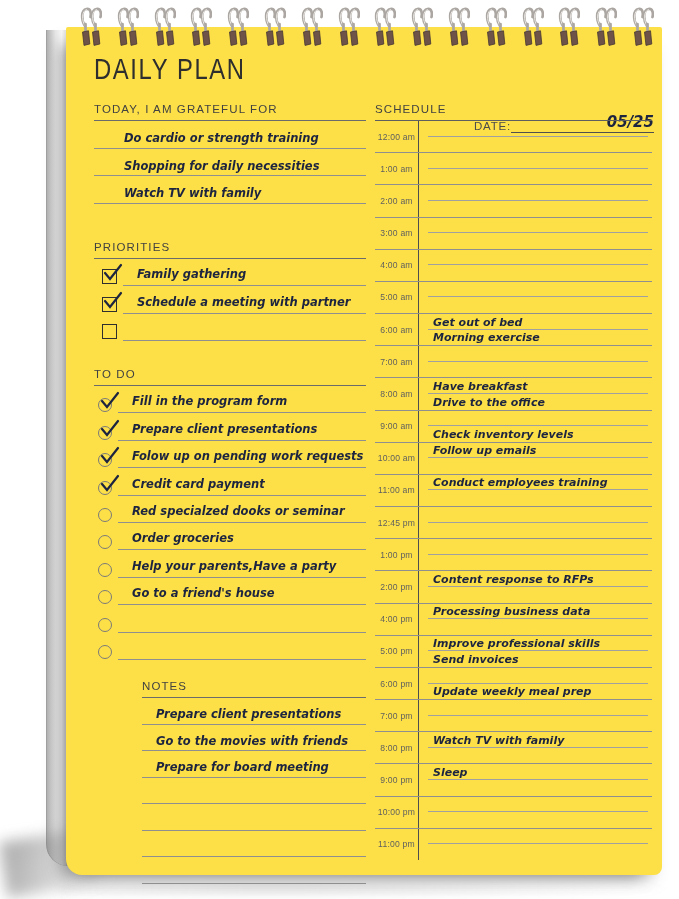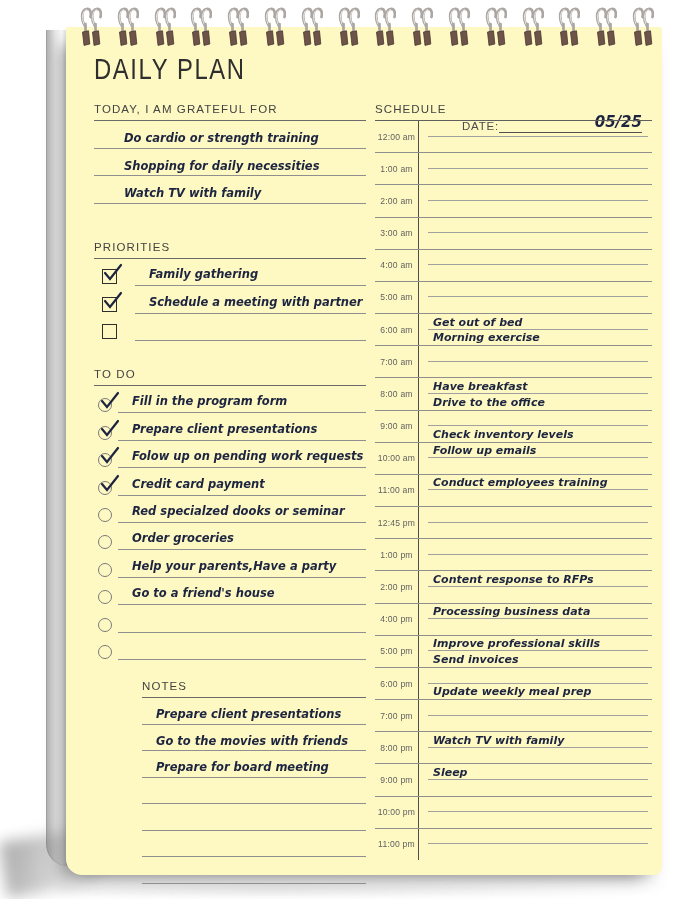--- a/index.html
+++ b/index.html
@@ -9,53 +9,53 @@
   
   .page-stack{position:absolute;left:46px;top:30px;width:22px;height:836px;
     background:linear-gradient(90deg,#b3b3b3 0%,#e6e6e6 38%,#f7f7f7 66%,#dcdcdc 90%,#c6c6c6 100%);
     border-left:1px solid #a2a2a2;border-radius:0 0 0 22px;}
   .page-stack::after{content:"";position:absolute;right:2px;top:0;bottom:0;width:1px;background:#c0c0c0;}
   .corner-shade{position:absolute;left:2px;top:828px;width:180px;height:56px;
     background:linear-gradient(112deg,rgba(120,120,120,.55) 10%,rgba(255,255,255,0) 62%);
     transform:rotate(-9deg);filter:blur(7px);}
   .floor-shade{position:absolute;left:60px;right:10px;bottom:2px;height:16px;
     background:radial-gradient(ellipse at 35% 50%,rgba(150,150,150,.30),rgba(255,255,255,0) 72%);filter:blur(4px);}
-  .page{position:absolute;left:66px;top:27px;width:596px;height:848px;background:#fef9c3;
+  .page{position:absolute;left:66px;top:27px;width:596px;height:848px;background:#fde047;
     border-radius:2px 2px 8px 16px;
     box-shadow:-14px 10px 16px -8px rgba(90,90,90,.50),0 12px 16px -10px rgba(90,90,90,.45);}
 
   
   .spiral{position:absolute;left:78px;top:5px;width:576px;height:48px;display:flex;
     justify-content:space-between;z-index:6;pointer-events:none;}
   .coil{width:24px;height:47px;display:block;}
   .coil .wire{fill:none;stroke:#aba6a1;stroke-width:2.7;stroke-linecap:round;}
   .coil .hi{fill:none;stroke:#ebe9e6;stroke-width:1;stroke-linecap:round;}
   .coil .clasp{fill:#6e5349;stroke:#493831;stroke-width:.8;}
 
   
   .title{position:absolute;left:28px;top:26px;font-size:29px;letter-spacing:2px;color:#2e2e2e;
     font-weight:400;transform:scaleX(.82);transform-origin:left top;white-space:nowrap;}
-  .datebox{position:absolute;right:20px;top:46px;width:180px;display:flex;align-items:flex-end;}
+  .datebox{position:absolute;right:8px;top:46px;width:180px;display:flex;align-items:flex-end;}
   .date-label{font-size:11.5px;color:#4c4c4c;letter-spacing:.8px;padding-bottom:1px;}
   .date-line{flex:1;border-bottom:1.6px solid #4f4f4f;text-align:right;margin-top:40px;}
   .date-value{font-size:15px;padding-bottom:2px;display:inline-block;}
 
   
   .hw{font-family:"DejaVu Sans",sans-serif;font-style:italic;font-weight:bold;
       color:var(--ink,#1c2440);line-height:1;white-space:nowrap;}
   .sec-head{font-size:11.5px;color:#424242;letter-spacing:1.1px;font-weight:400;
       padding-bottom:5px;border-bottom:1.1px solid #6b6b6b;}
 
   
   .left-col{position:absolute;left:28px;top:76px;width:272px;}
   .g-row{height:27.5px;border-bottom:1px solid #8f8f8f;display:flex;align-items:flex-end;
       padding:0 0 3px 30px;box-sizing:border-box;}
   .g-row .hw,.p-line .hw,.t-line .hw,.n-row .hw{font-size:11.5px;}
   .priorities{margin-top:37px;}
-  .p-row{height:27.5px;display:flex;align-items:flex-end;gap:12px;}
+  .p-row{height:27.5px;display:flex;align-items:flex-end;}
   .p-box{width:13px;height:13px;border:1.6px solid #2e2e2e;margin:0 6px 2px 8px;
       position:relative;flex:0 0 auto;}
   .tick{position:absolute;left:0px;top:-7px;width:20px;height:19px;visibility:hidden;}
   .tick path{fill:none;stroke:var(--ink,#1c2440);stroke-width:2.2;stroke-linecap:round;}
   .checked .tick{visibility:visible;}
   .p-line,.t-line{flex:1;border-bottom:1px solid #8f8f8f;padding:0 0 3px 14px;box-sizing:border-box;}
   .todo{margin-top:27px;}
   .t-row{height:27.4px;display:flex;align-items:flex-end;}
   .t-circ{width:14px;height:14px;border:1.4px solid #7a7a7a;border-radius:50%;
       margin:0 6px 1px 4px;position:relative;flex:0 0 auto;box-sizing:border-box;}

